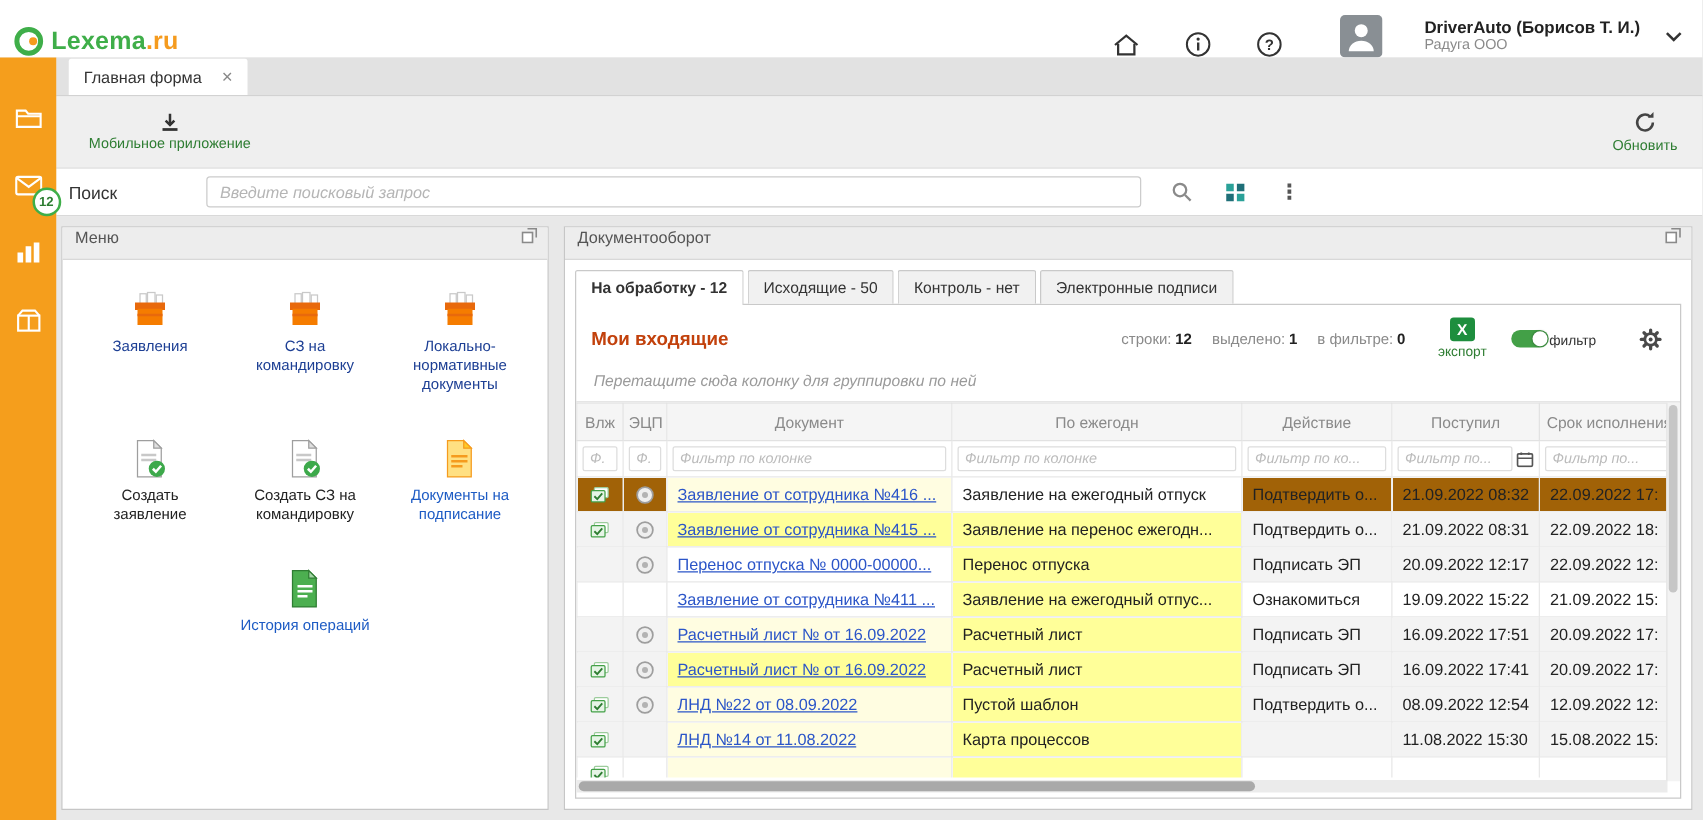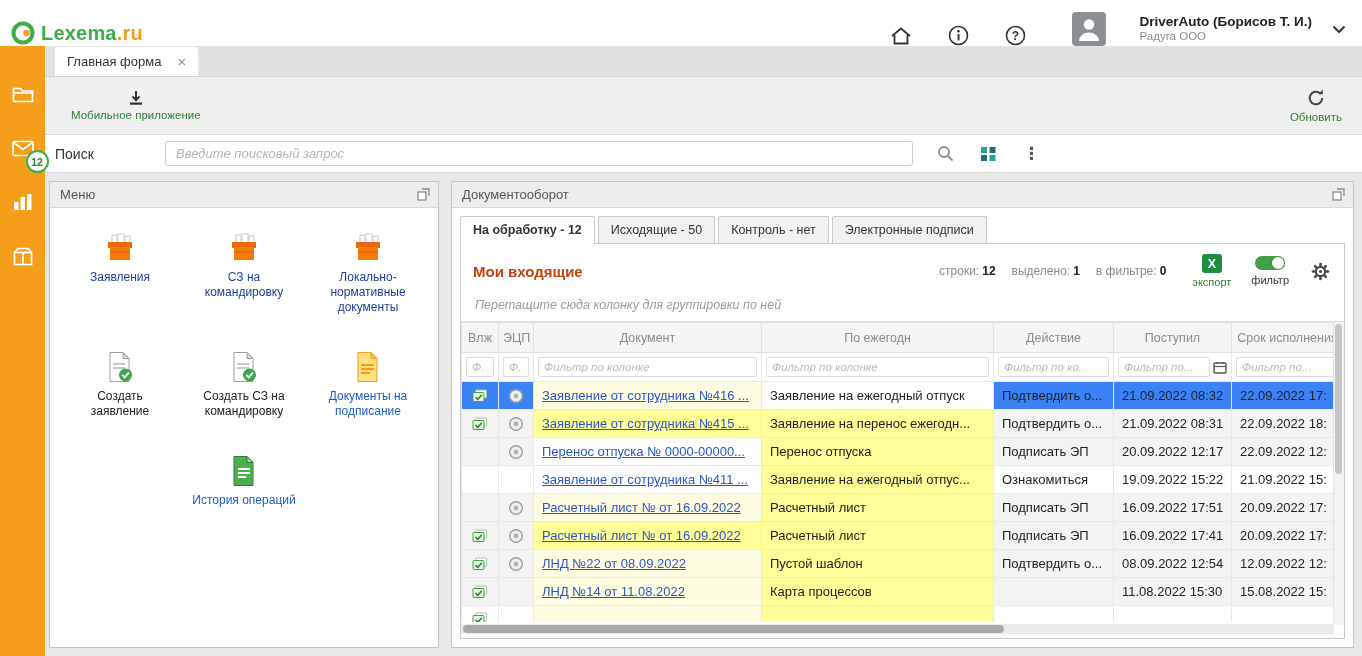--- a/index.html
+++ b/index.html
@@ -51,21 +51,21 @@
   .search-input::placeholder{color:#b5b5b5;font-style:italic;}
   .search-icons{display:flex;align-items:center;gap:26px;margin-left:24px;}
   .more-dots{font-size:17px;color:#555;font-weight:bold;cursor:pointer;}
 
   
   .panels{flex:1;display:flex;gap:12px;padding:8px 8px 8px 4px;min-height:0;}
   .panel{background:#fff;border:1px solid #c6c6c6;display:flex;flex-direction:column;min-width:0;box-sizing:border-box;}
   .menu-panel{width:390px;flex-shrink:0;}
   .doc-panel{flex:1;}
   .panel-header{height:25px;background:#ededed;border-bottom:1px solid #d8d8d8;
-                display:flex;align-items:center;padding:0 8px 0 10px;flex-shrink:0;}
+                display:flex;align-items:flex-start;padding:0 8px 0 10px;flex-shrink:0;}
   .panel-title{font-size:13px;color:#555;flex:1;}
   .popout{cursor:pointer;display:flex;}
 
   
   .menu-grid{display:grid;grid-template-columns:repeat(3,1fr);padding:24px 8px;row-gap:36px;}
   .menu-item{display:flex;flex-direction:column;align-items:center;cursor:pointer;}
   .menu-item:nth-child(7){grid-column:2;}
   .mi-icon{height:32px;display:flex;align-items:flex-end;}
   .mi-label{margin-top:6px;font-size:12px;text-align:center;max-width:106px;line-height:1.25;}
 
@@ -77,21 +77,21 @@
   .doc-tab.active{background:#fff;font-weight:bold;margin-bottom:-1px;padding-bottom:7px;}
   .doc-content{border:1px solid #c9c9c9;flex:1;display:flex;flex-direction:column;min-height:0;background:#fff;}
   .inbox-bar{display:flex;align-items:center;padding:10px 14px 8px 12px;flex-shrink:0;}
   .inbox-title{font-size:15px;font-weight:bold;color:#c2410c;flex:1;}
   .stats{display:flex;gap:16px;font-size:12px;color:#8a8a8a;margin-right:26px;align-items:center;}
   .stat b{color:#222;margin-left:3px;font-size:12px;}
   .export-block{display:flex;flex-direction:column;align-items:center;margin-right:20px;cursor:pointer;}
   .excel-ico{width:20px;height:19px;background:#1e8e3e;border-radius:3px;color:#fff;font-weight:bold;
              font-size:12.5px;display:flex;align-items:center;justify-content:center;}
   .export-label{font-size:11px;color:#2e7d32;margin-top:3px;}
-  .filter-block{display:flex;flex-direction:column;align-items:center;margin-right:22px;cursor:pointer;}
+  .filter-block{display:flex;flex-direction:row;align-items:center;margin-right:34px;cursor:pointer;}
   .toggle{width:30px;height:14px;border-radius:8px;background:#43a047;position:relative;}
   .toggle-knob{position:absolute;right:1px;top:1px;width:12px;height:12px;background:#fff;border-radius:50%;
                box-shadow:0 0 2px rgba(0,0,0,.45);}
   .filter-label{font-size:11px;color:#333;margin-top:4px;}
   .gear{cursor:pointer;display:flex;}
   .groupby-hint{font-style:italic;color:#9a9a9a;font-size:12.5px;padding:2px 14px 9px;flex-shrink:0;}
 
   
   .grid-wrap{flex:1;position:relative;overflow:hidden;border-top:1px solid #ddd;min-height:0;}
   table.grid{border-collapse:collapse;table-layout:fixed;width:100%;font-size:13px;}
@@ -473,21 +473,21 @@
                                 <line x1="4" y1="1" x2="4" y2="3" stroke="#555" stroke-width="1.4"></line>
                                 <line x1="10" y1="1" x2="10" y2="3" stroke="#555" stroke-width="1.4"></line>
                               </svg>
                           </span>
                         </span>
                       </td>
                       <td><input class="f-input" placeholder="Фильтр по..." style=""></td>
                     </tr>
                   </thead>
                   <tbody id="grid-body">
-  <tr class="grid-row" style="background-color: #3b82f6;">
+  <tr class="grid-row" style="background-color: #a16207;">
     <td class="c-icon">
       <span class="cell-ico">
         <svg width="16" height="14" viewBox="0 0 16 14">
                               <rect x="3.5" y="1" width="11" height="8" rx="1" fill="#ffffff" stroke="#9ccc9c"></rect>
                               <rect x="1" y="3.5" width="11" height="9" rx="1" fill="#e6f4e6" stroke="#43a047"></rect>
                               <path d="M3.5 8 l2.3 2.3 4-4.6" fill="none" stroke="#2e7d32" stroke-width="1.5"></path>
                             </svg>
       </span>
     </td>
     <td class="c-icon">

